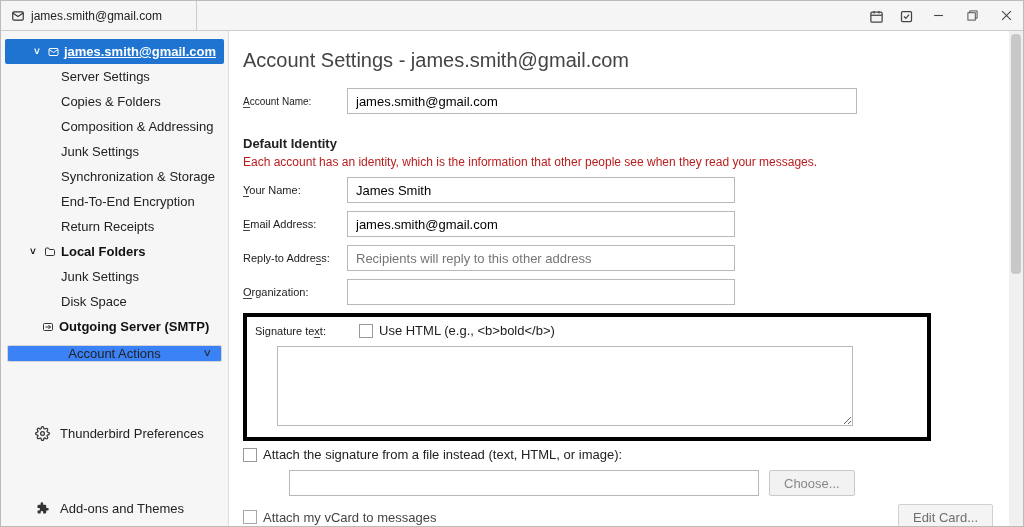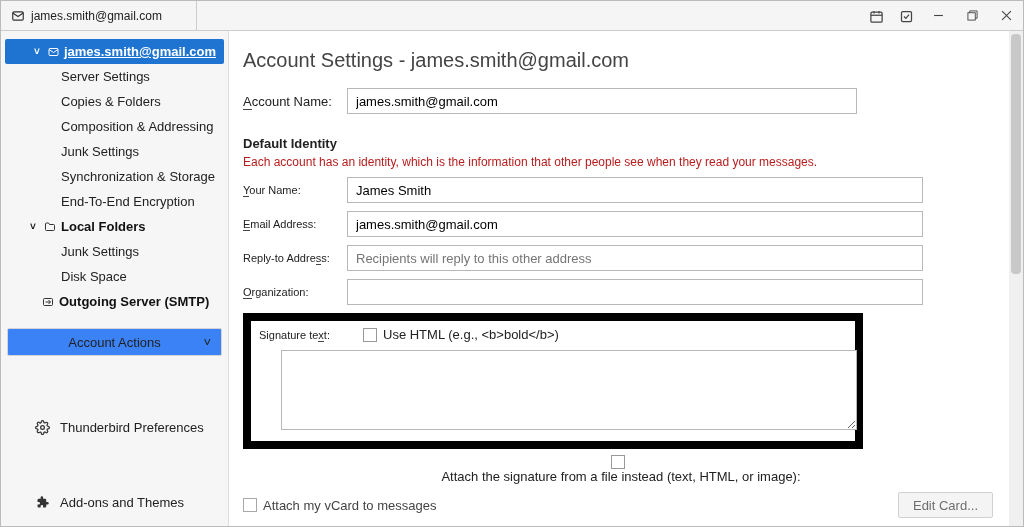--- a/index.html
+++ b/index.html
@@ -26,29 +26,29 @@
   .tree-item.top { font-weight:700; color:#111; padding-left:22px; }
   .caret { display:inline-block; width:12px; text-align:center; font-size:10px; }
   .sb-spacer { flex:1; }
   .account-actions { margin:6px 2px 12px 2px; background:#3b82f6; border:1px solid #d4d4d4; display:flex; align-items:center; justify-content:center; height:28px; font-size:13px; color:#222; position:relative; border-radius:2px; }
   .account-actions .chev { position:absolute; right:10px; }
   .sb-link { display:flex; align-items:center; gap:10px; padding:8px 8px 8px 30px; font-size:13px; color:#222;margin-top:44px; }
   
   .content { flex:1; overflow-y:auto; padding:18px 24px 10px 14px; position:relative; }
   .content h1 { font-weight:400; font-size:20px; color:#444; margin:0 0 16px 0; }
   .row { display:flex; align-items:center; margin-bottom:8px; }
-  .row label { font-size:13px; }
+  .row label { font-size:10px; }
   .label-col { width:104px; flex-shrink:0; font-size:11px; }
   .input { height:26px; border:1px solid #b8b8b8; padding:0 8px; font-size:13px; outline:none; background:#fff; }
   .input.wide { width:510px; }
-  .input.full { width:576px; }
+  .input.full { width:388px; }
   .section-title { font-weight:700; font-size:13px; margin-top:22px; margin-bottom:4px; }
   .section-desc { font-size:12px; color:#b91c1c; margin-bottom:8px; }
   .checkbox { width:14px; height:14px; border:1px solid #999; display:inline-block; vertical-align:middle; margin-right:6px; background:#fff; }
-  .highlight-box { border:8px solid #000000; padding:0px 8px 8px 8px; margin-top:6px; width:620px; }
+  .highlight-box { border:4px solid #000000; padding:0px 8px 8px 8px; margin-top:6px; width:688px; }
   .sig-area { width:576px; height:80px; border:1px solid #b8b8b8; margin-top:8px; margin-left:22px; background:#fff; }
   .choose-btn { height:26px; padding:0 14px; border:1px solid #c9c9c9; background:#f2f2f2; color:#888; font-size:13px; margin-left:10px; border-radius:2px; }
   .scroll-track { position:absolute; right:0; top:30px; bottom:0; width:14px; background:#f0f0f0; }
   .scroll-thumb { position:absolute; right:2px; top:3px; width:10px; height:240px; background:#c8c8c8; border-radius:4px; }
   svg { display:block; }
 </style>
 </head>
 <body>
 
 <div class="window">
@@ -123,20 +123,23 @@
         </div>
       <div class="tree-item child">
           <span>Junk Settings</span>
         </div>
       <div class="tree-item child">
           <span>Synchronization &amp; Storage</span>
         </div>
       <div class="tree-item child">
           <span>End-To-End Encryption</span>
         </div>
+      <div class="tree-item child">
+          <span>Return Receipts</span>
+        </div>
 
       <div class="tree-item top">
         <span class="caret">˅</span>
         <span>
           <svg width="14" height="12" viewBox="0 0 24 24" fill="none" stroke="#333" stroke-width="2">
               <path d="M3 6a2 2 0 012-2h4l2 3h8a2 2 0 012 2v8a2 2 0 01-2 2H5a2 2 0 01-2-2V6z"></path>
             </svg>
         </span>
         <span>Local Folders</span>
       </div>
@@ -213,23 +216,27 @@
 
       <div class="highlight-box">
         <div class="row" style="margin-top:6px;margin-bottom:0;">
           <div class="label-col">Signature te<span style="border-bottom:1px solid #444;">x</span>t:</div>
           <span class="checkbox"></span>
           <span>Use HTML (e.g., &lt;b&gt;bold&lt;/b&gt;)</span>
         </div>
         <textarea class="sig-area" style=""></textarea>
       </div>
 
-      <div class="row" style="margin-top:6px;flex-direction:column;">
+      <div class="row" style="margin-top:6px;">
         <span class="checkbox"></span>
         <span>Attach the signature from a file instead (text, HTML, or image):</span>
+      </div>
+      <div class="row" style="padding-left:46px;">
+        <input class="input" style="width: 470px; background: rgb(255, 255, 255);">
+        <button class="choose-btn">Choose...</button>
       </div>
 
       <div class="row" style="margin-top:4px; opacity:0.85;">
         <span class="checkbox"></span>
         <span>Attach my vCard to messages</span>
         <span style="flex:1"></span>
         <button class="choose-btn" style="color:#555;margin-right:6px;">Edit Card...</button>
       </div>
     </div>
   </div>

